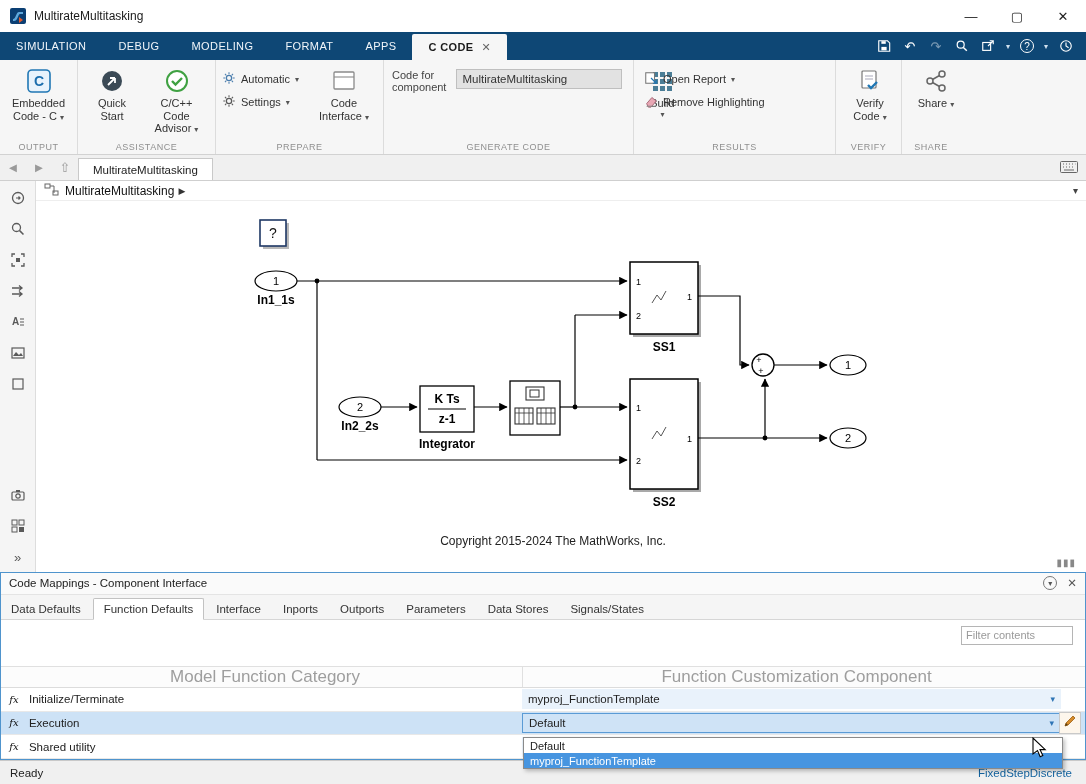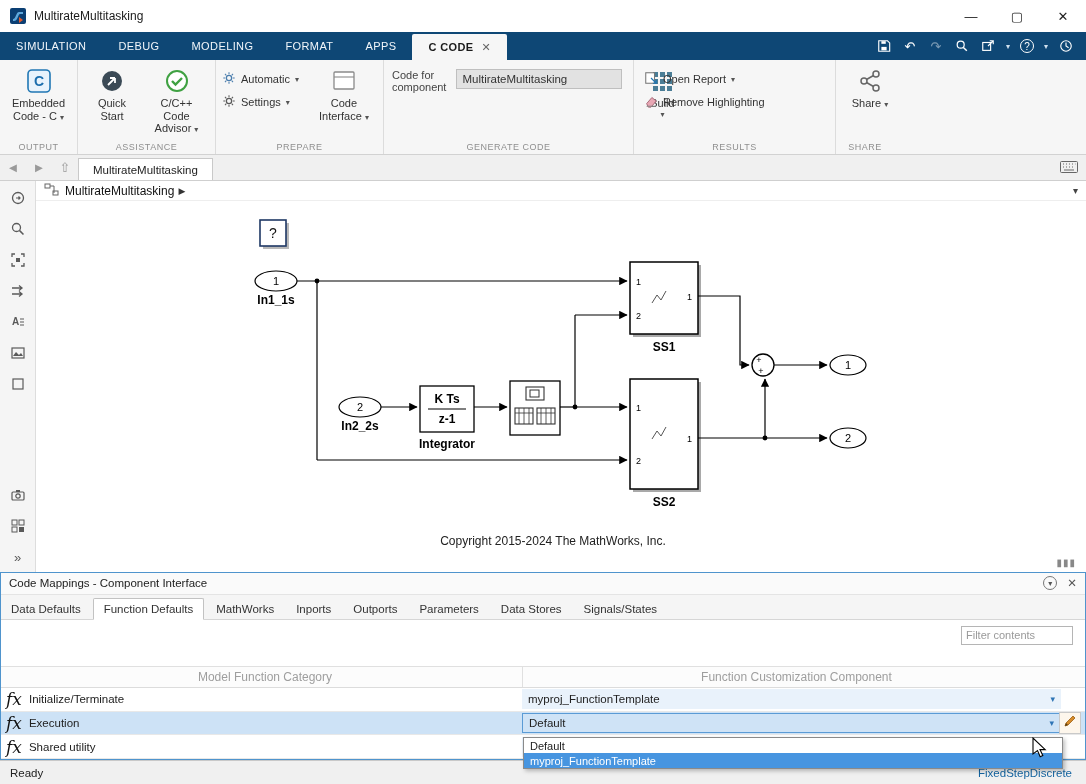--- a/index.html
+++ b/index.html
@@ -85,27 +85,27 @@
   .ptab { font-size:11.5px; color:#333; padding:4px 10px; }
   .ptab.active { background:#fff; border:1px solid #c2c2c2; border-bottom:1px solid #fff;
                  border-radius:2px 2px 0 0; margin-bottom:-1px; }
   .filterrow { height:30px; display:flex; align-items:center; justify-content:flex-end; padding:0 12px; }
   .filterinput { width:112px; height:19px; border:1px solid #b5b5b5; font-size:11px; padding:0 4px;
                  font-family:"Liberation Sans",sans-serif; }
   .filterinput::placeholder { color:#999; }
   .pspacer { height:16px; }
   .thead { height:22px; display:flex; background:#fcfcfc; border-top:1px solid #e0e0e0;
            border-bottom:1px solid #dcdcdc; }
-  .th { font-size:12px; color:#9e9e9e; display:flex; align-items:center; justify-content:center;padding-left:7px; }
+  .th { font-size:17px; color:#9e9e9e; display:flex; align-items:center; justify-content:center;padding-left:7px; }
   .th1 { width:522px; border-right:1px solid #e0e0e0; }
   .th2 { width:540px; }
   .trow { height:24px; display:flex; align-items:center; border-bottom:1px solid #e8e8e8; }
   .trow.selected { background:#cde2f6; }
   .fx { width:26px; text-align:center; font-family:"DejaVu Serif",serif; font-style:italic;
-        font-size:17px; color:#111; }
+        font-size:10px; color:#111; }
   .tcat { width:496px; font-size:11.5px; color:#222; padding-left:2px; }
   .combo { width:540px; height:20px; background:#e9f2fb; display:flex; align-items:center;
            padding:0 6px; font-size:11.5px; color:#222; justify-content:space-between; }
   .combo.open { background:#cfe3f6; border:1px solid #5b9bd5; }
   .cchev { color:#2e74b5; font-size:9px; }
   .rstrip { width:24px; }
   .ddlist { position:absolute; left:522px; top:164px; width:540px; background:#fff;
             border:1px solid #8a8a8a; box-shadow:2px 2px 4px rgba(0,0,0,.25); z-index:30; }
   .dditem { height:15px; font-size:11px; color:#222; display:flex; align-items:center; padding:0 6px; }
   .dditem.selected { background:#4795e0; color:#fff; }
@@ -303,20 +303,33 @@
                 <path d="M3 11l6-7 5 4-6 7H5z" fill="#e8a7b4" stroke="#a06070" stroke-width="1"></path>
                 <line x1="3" y1="14" x2="13" y2="14" stroke="#888" stroke-width="1.2"></line>
               </svg>
           </span>
           <span>Remove Highlighting</span>
         </div>
       </div>
       <div class="rsec-label">RESULTS</div>
     </div>
 
+    <div class="rsec" style="width:66px;">
+      <div class="bigbtn">
+        <span class="bicon">
+          <svg width="24" height="24" viewBox="0 0 24 24">
+              <rect x="4" y="2" width="14" height="17" rx="1" fill="#fff" stroke="#777" stroke-width="1.2"></rect>
+              <path d="M7 7h8 M7 10h8" stroke="#aab" stroke-width="1.1"></path>
+              <path d="M10 16l3 3 6-6" stroke="#2077b4" stroke-width="2.4" fill="none"></path>
+            </svg>
+        </span>
+        <span><span>Verify Code</span> <span class="caret">▾</span></span>
+      </div>
+      <div class="rsec-label">VERIFY</div>
+    </div>
 
     <div class="rsec" style="width:58px; border-right:none;">
       <div class="bigbtn">
         <span class="bicon">
           <svg width="24" height="24" viewBox="0 0 24 24">
               <circle cx="6" cy="12" r="3" fill="none" stroke="#666" stroke-width="1.5"></circle>
               <circle cx="18" cy="5" r="3" fill="none" stroke="#666" stroke-width="1.5"></circle>
               <circle cx="18" cy="19" r="3" fill="none" stroke="#666" stroke-width="1.5"></circle>
               <path d="M8.5 10.5L15.5 6.5 M8.5 13.5l7 4" stroke="#666" stroke-width="1.5"></path>
             </svg>
@@ -533,21 +546,21 @@
       <span>Code Mappings - Component Interface</span>
       <span class="picons">
         <span class="pcircle">▾</span>
         <span>✕</span>
       </span>
     </div>
 
     <div class="ptabs">
       <span class="ptab">Data Defaults</span>
       <span class="ptab active">Function Defaults</span>
-      <span class="ptab">MathWorks</span>
+      <span class="ptab">Interface</span>
       <span class="ptab">Inports</span>
       <span class="ptab">Outports</span>
       <span class="ptab">Parameters</span>
       <span class="ptab">Data Stores</span>
       <span class="ptab">Signals/States</span>
     </div>
 
     <div class="filterrow">
       <input class="filterinput" type="text" placeholder="Filter contents" style="">
     </div>

